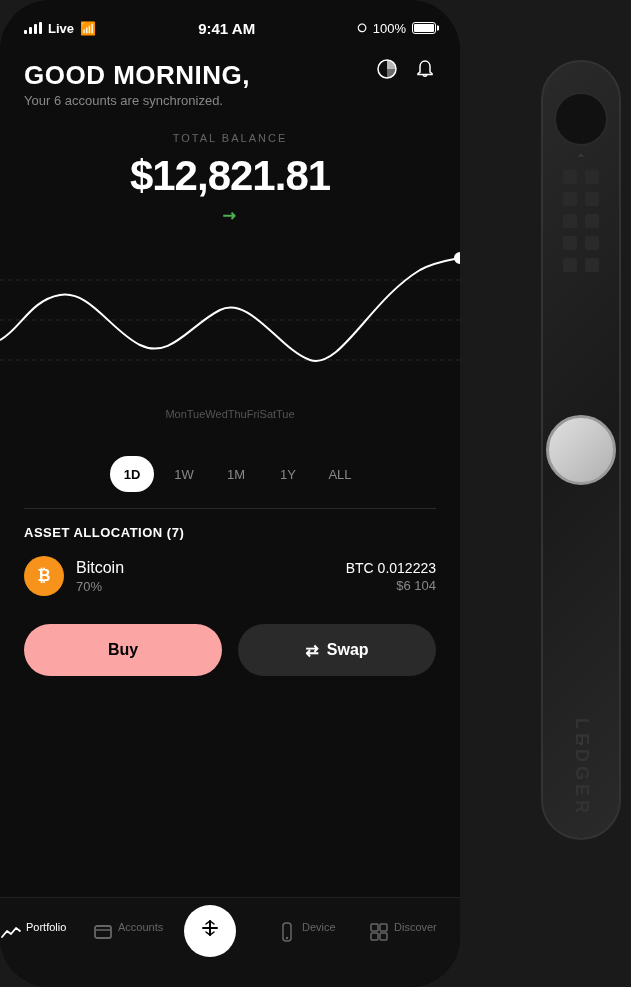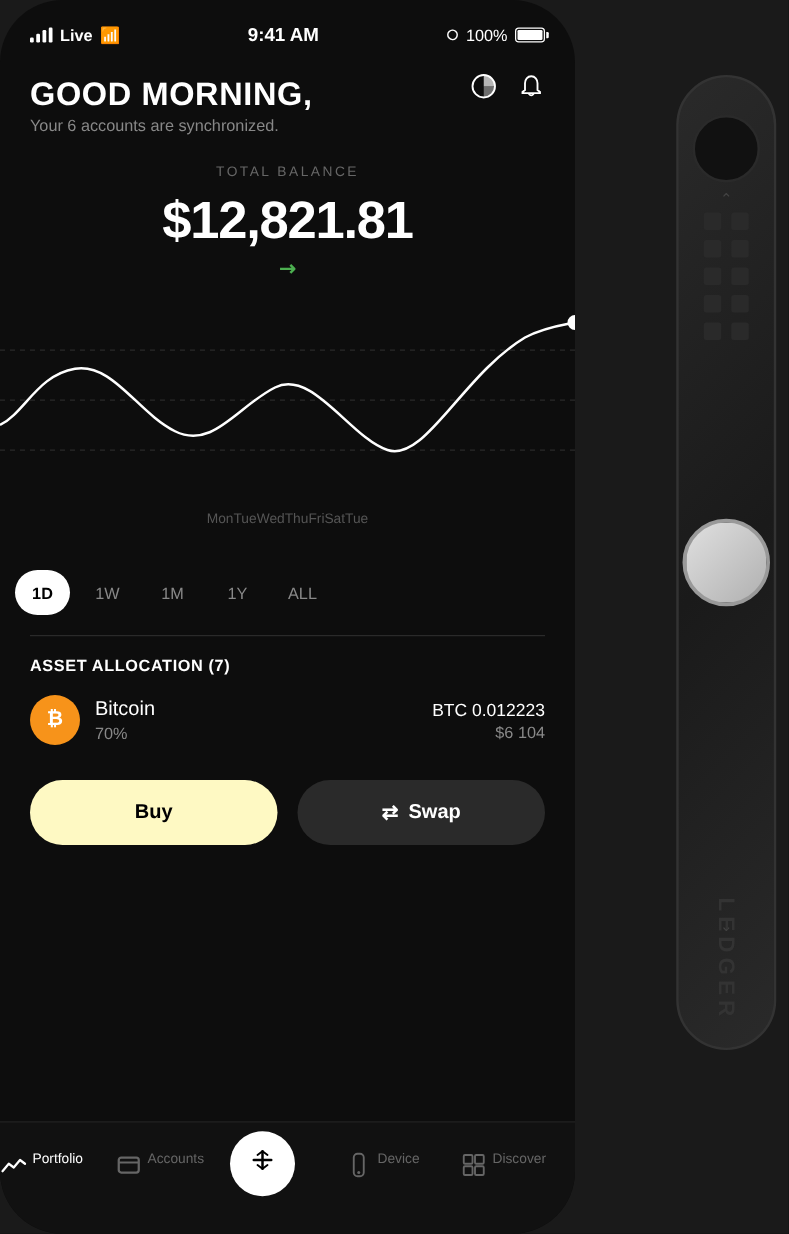--- a/index.html
+++ b/index.html
@@ -173,21 +173,21 @@
       justify-content: center;
       padding: 0 16px;
       color: #555;
       font-size: 11px;
       margin-top: 4px;
     }
 
     
     .time-filters {
       display: flex;
-      justify-content: flex-start;
+      justify-content: center;
       align-items: center;
       gap: 8px;
       margin-top: 16px;
       padding-left: 12px;
     }
     .time-btn {
       width: 44px;
       height: 36px;
       border-radius: 20px;
       border: none;
@@ -275,21 +275,21 @@
     .action-buttons {
       display: flex;
       gap: 16px;
       padding: 20px 24px;
       margin-top: 8px;
     }
     .btn-buy {
       flex: 1;
       height: 52px;
       border-radius: 26px;
-      background: #fef9c3;
+      background: #fca5a5;
       color: #000;
       font-size: 16px;
       font-weight: 600;
       border: none;
       cursor: pointer;
     }
     .btn-swap {
       flex: 1;
       height: 52px;
       border-radius: 26px;

